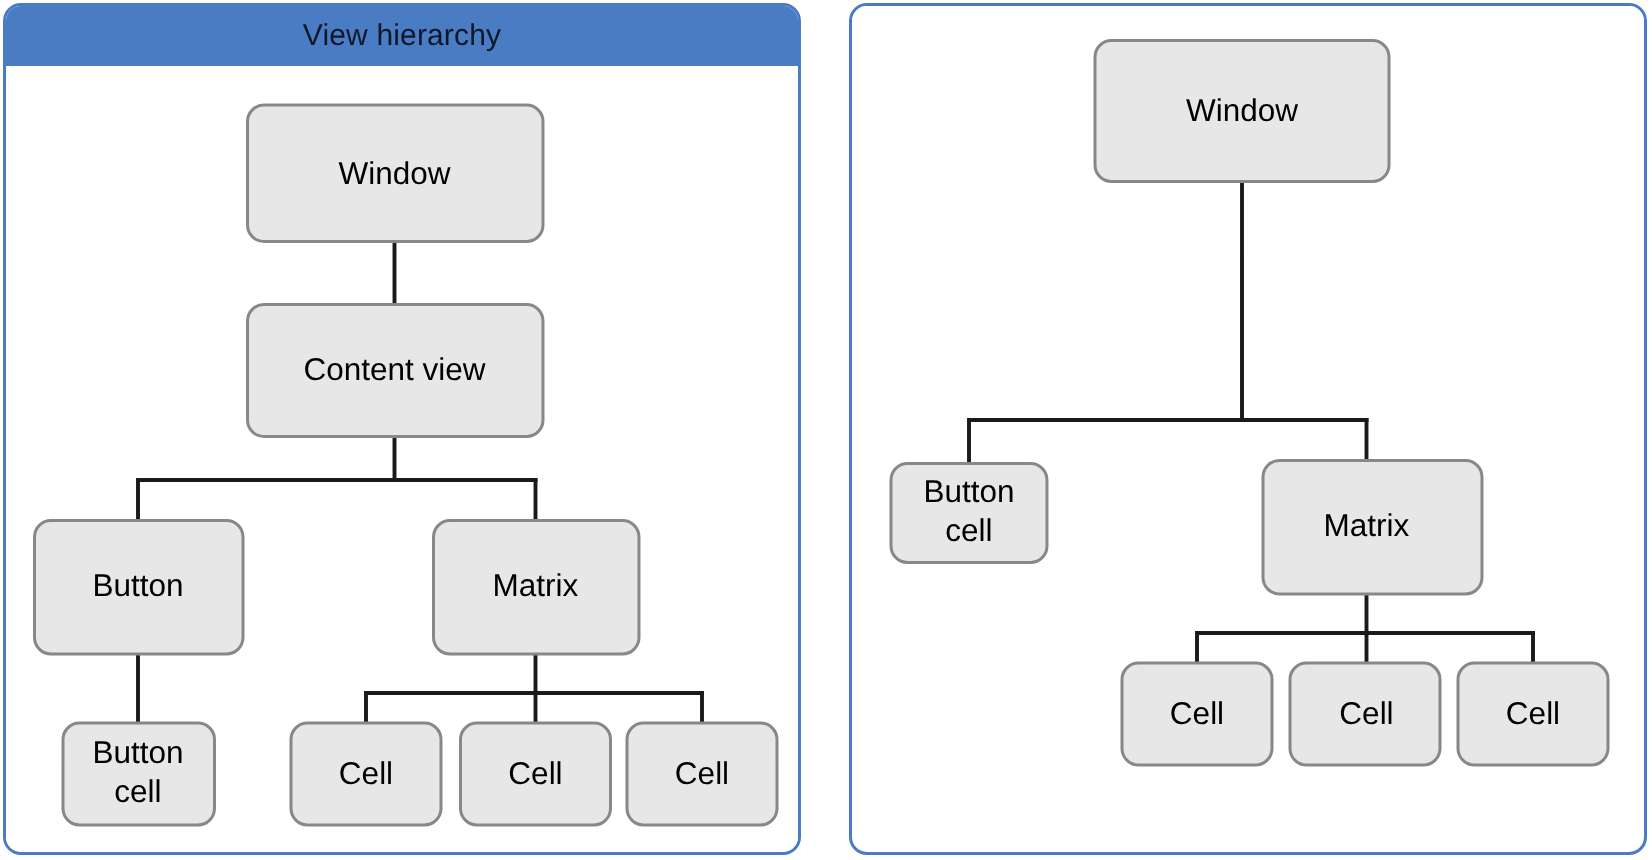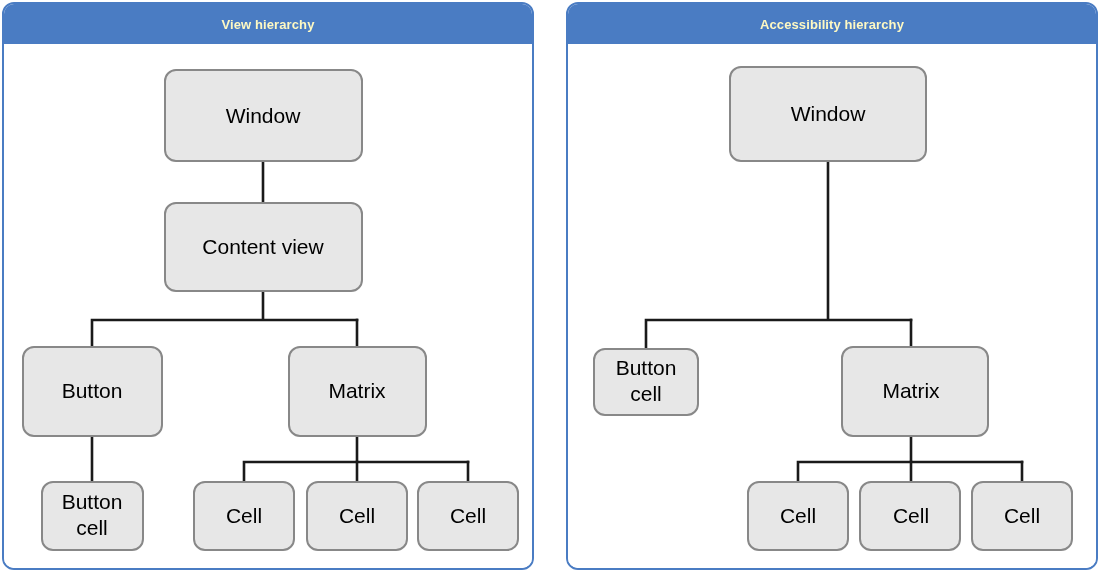--- a/index.html
+++ b/index.html
@@ -27,26 +27,26 @@
     border-radius: 12px;
     background: #ffffff;
     overflow: hidden;
   }
   #panel-left  { left: 2px;   width: 532px; }
   #panel-right { left: 566px; width: 532px; }
 
   .panel-header {
     height: 40px;
     background: #4a7cc3;
-    color: #fef9c3;
+    color: #0f172a;
     display: flex;
     align-items: center;
     justify-content: center;
-    font-size: 13px;
-    font-weight: bold;
+    font-size: 20px;
+    font-weight: normal;
     letter-spacing: 0.1px;
   }
   .panel-body {
     position: relative;
     height: 524px;
     background: #ffffff;
     text-align: center;
   }
   .panel-body svg {
     position: absolute;
@@ -136,21 +136,20 @@
         <g>
           <rect class="node-rect" x="414" y="438" width="100" height="68" rx="11" ry="11"></rect>
           <text class="node-text" x="464" y="473">Cell</text>
         </g>
 
       </svg>
     </div>
   </div>
 
   <div class="panel" id="panel-right">
-    <div class="panel-header">Accessibility hierarchy</div>
     <div class="panel-body">
       <svg width="528" height="524" viewBox="0 0 528 524" xmlns="http://www.w3.org/2000/svg">
 
         <g>
 
           <path class="edge" d="M 260 117 L 260 276 M 78 276 L 343 276 M 78 276 L 78 305"></path>
           <path class="edge" d="M 343 276 L 343 303"></path>
 
           <path class="edge" d="M 343 392 L 343 418 M 230 418 L 454 418 M 230 418 L 230 438"></path>
           <path class="edge" d="M 343 418 L 343 438"></path>

